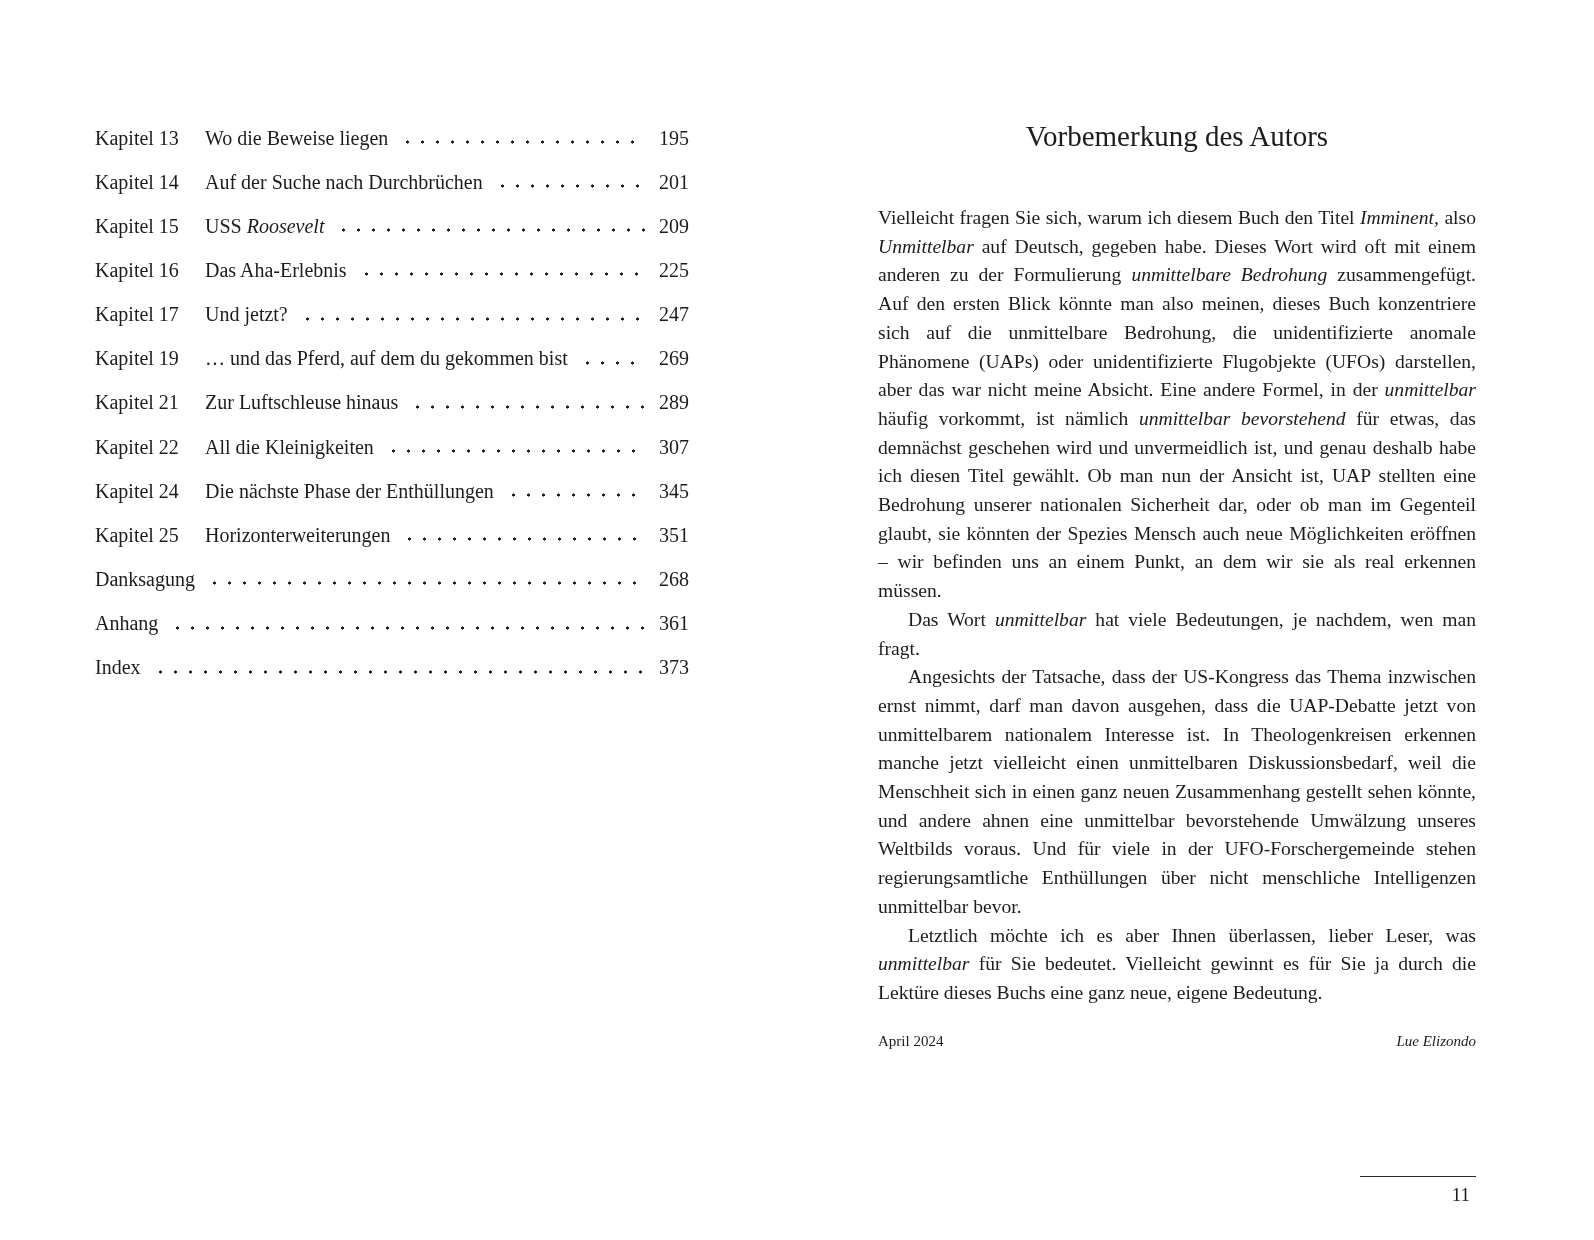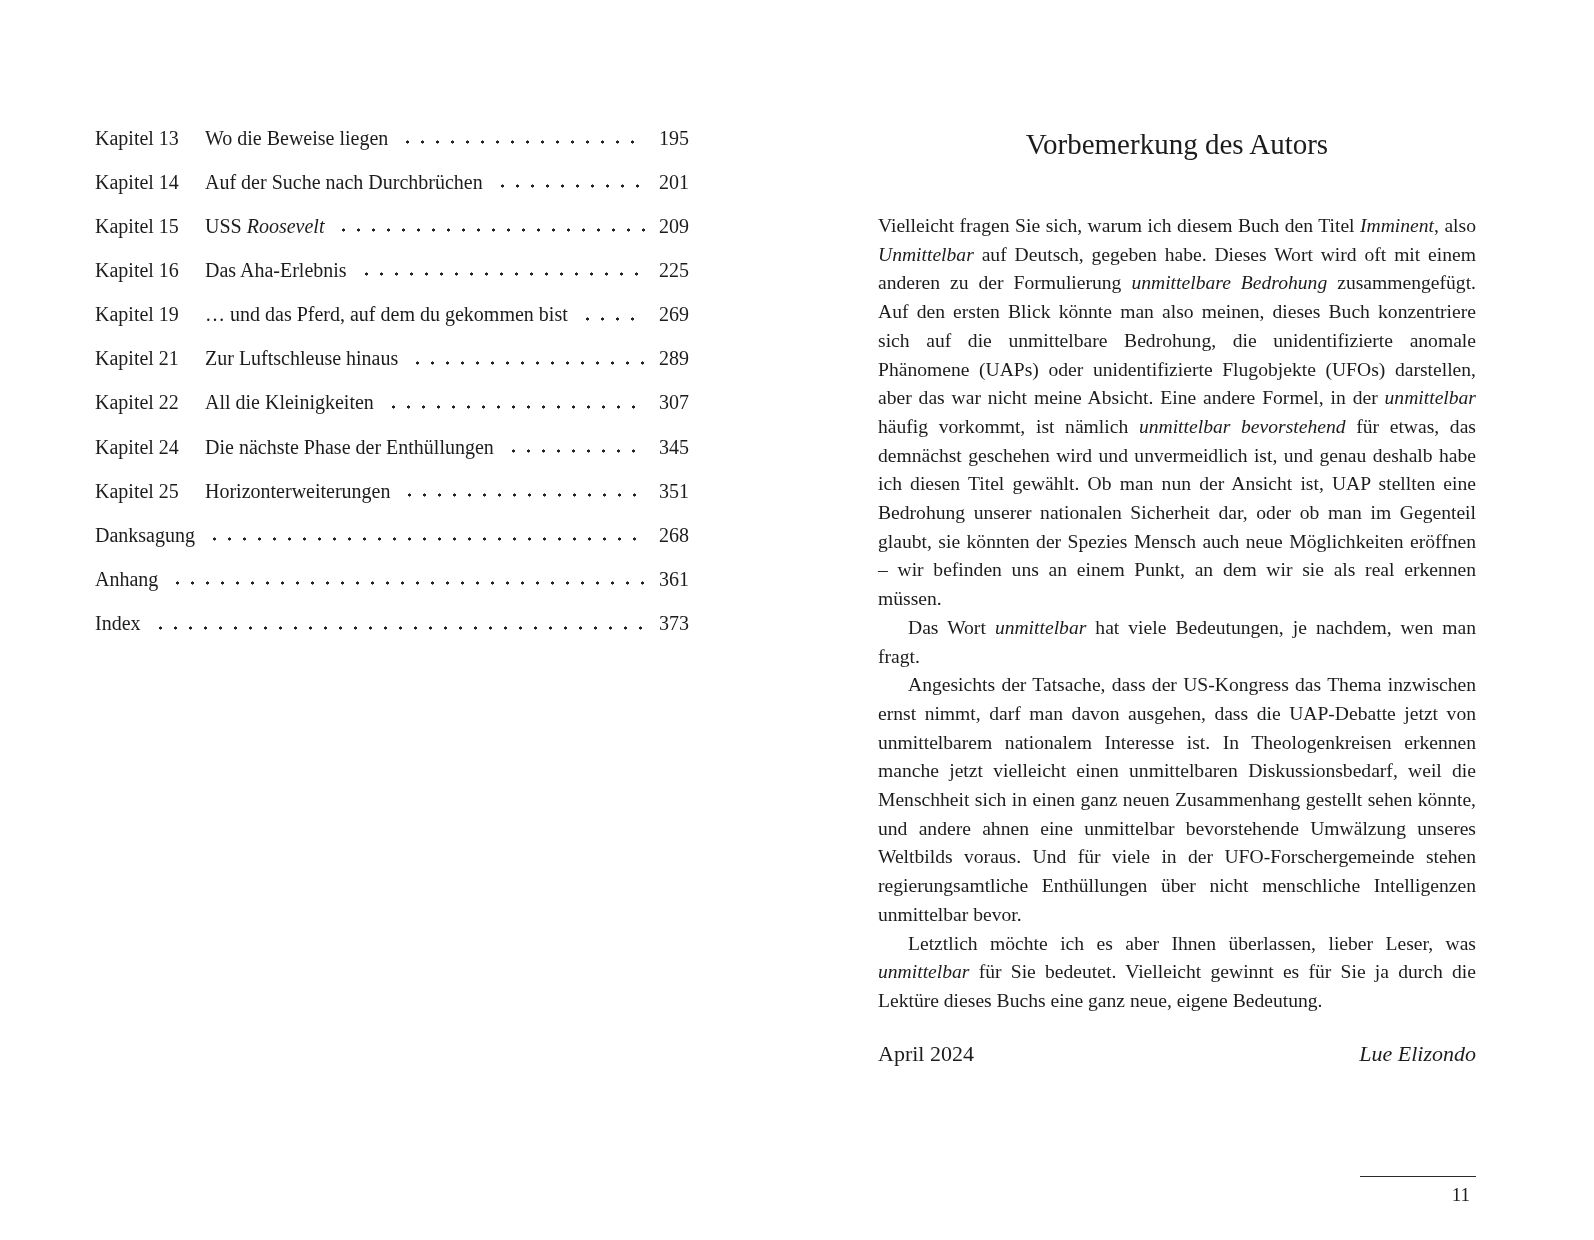--- a/index.html
+++ b/index.html
@@ -39,42 +39,41 @@
     background-repeat: repeat-x;
     background-position: left 0 bottom 2px;
   }
   .toc-page { flex: 0 0 auto; min-width: 38px; text-align: center; }
 
   
   .preface {
     position: absolute;
     left: 878px; top: 118px;
     width: 598px;
-    margin-top: 8px;
   }
   .preface-title {
     font-size: 29px;
     font-weight: 400;
     line-height: 36px;
     text-align: center;
     margin-bottom: 50px;
   }
   .para {
     font-size: 19.6px;
     line-height: 28.7px;
     text-align: justify;
     hyphens: auto;
     -webkit-hyphens: auto;
   }
   .para.indent { text-indent: 30px; }
   .signoff {
     display: flex;
     justify-content: space-between;
     margin-top: 25px;
-    font-size: 22px;
+    font-size: 15px;
   }
   .signoff .author { font-style: italic; }
 
   .pagenum-block {
     position: absolute;
     right: 118px; top: 1176px;
     width: 116px;
     border-top: 1px solid #2a2a2a;
     text-align: right;
     padding: 7px 6px 0 0;
@@ -108,20 +107,26 @@
     <span class="toc-page">209</span>
   </div>
 
   <div class="toc-row">
     <span class="toc-label">Kapitel 16</span>
     <span class="toc-title"><span>Das Aha-Erlebnis</span></span>
     <span class="toc-leader"></span>
     <span class="toc-page">225</span>
   </div>
 
+  <div class="toc-row">
+    <span class="toc-label">Kapitel 17</span>
+    <span class="toc-title"><span>Und jetzt?</span></span>
+    <span class="toc-leader"></span>
+    <span class="toc-page">247</span>
+  </div>
 
 
   <div class="toc-row">
     <span class="toc-label">Kapitel 19</span>
     <span class="toc-title"><span>… und das Pferd, auf dem du gekommen bist</span></span>
     <span class="toc-leader"></span>
     <span class="toc-page">269</span>
   </div>
 
 

